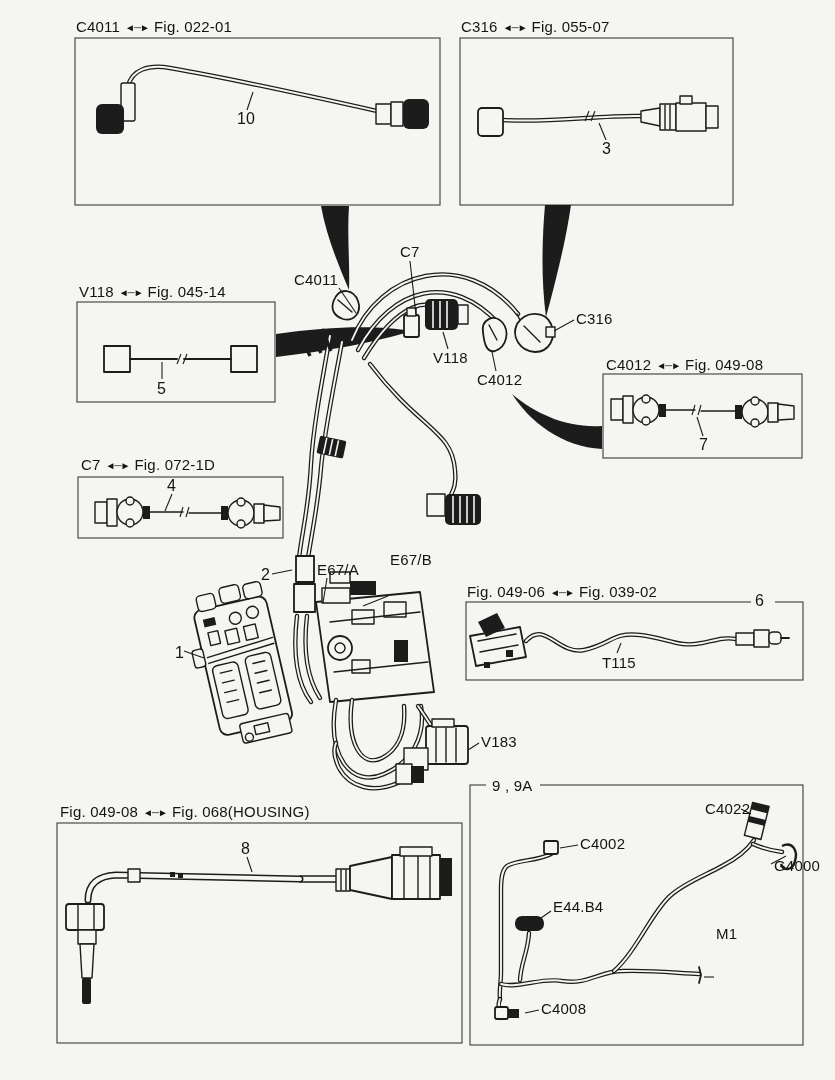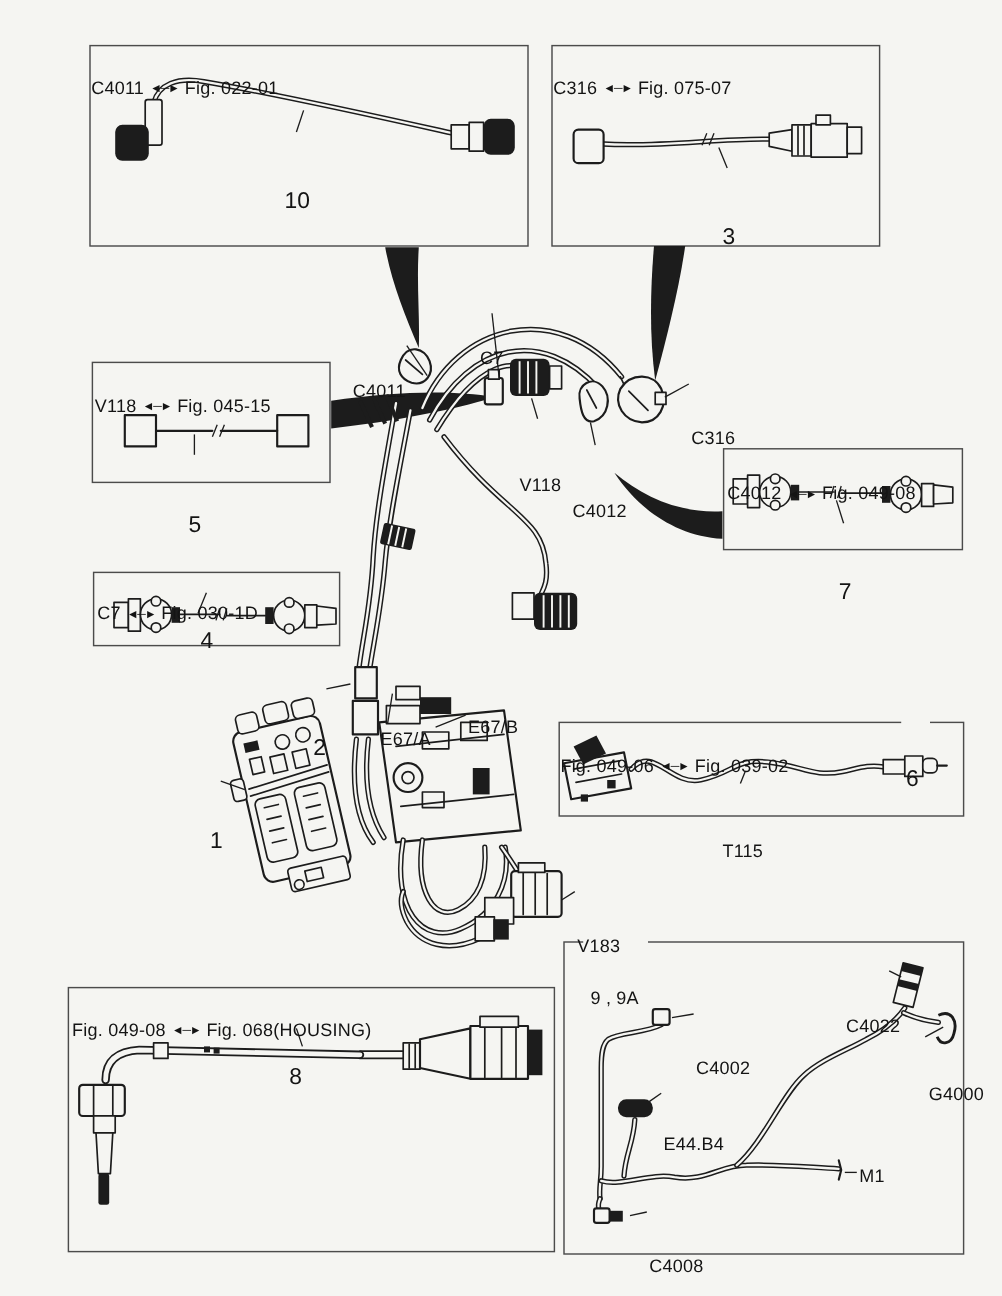--- a/index.html
+++ b/index.html
@@ -1,22 +1,22 @@
 <!DOCTYPE html>
 <html><head>
 <meta charset="utf-8">
 <style>
   html,body{margin:0;padding:0;background:#e9e9e7;}
   #canvas{position:relative;width:835px;height:1080px;background:#f5f5f2;
           font-family:"Liberation Sans",sans-serif;color:#141414;overflow:hidden;}
   #art{position:absolute;left:0;top:0;}
-  .lbl{position:absolute;font-size:15px;line-height:1.05;white-space:nowrap;letter-spacing:.2px;margin-top:47px;}
+  .lbl{position:absolute;font-size:15px;line-height:1.05;white-space:nowrap;letter-spacing:.2px;}
   .hdr{display:flex;align-items:center;gap:5px;}
   .arr{font-size:10px;letter-spacing:-1px;position:relative;top:1px;}
-  .num{font-size:19px;}
+  .num{font-size:16px;}
   svg .ln{stroke:#1c1c1c;fill:none;stroke-width:1.4;stroke-linecap:round;stroke-linejoin:round;}
   svg .ln2{stroke:#1c1c1c;fill:none;stroke-width:1.8;stroke-linecap:round;stroke-linejoin:round;}
   svg .fb{fill:#f5f5f2;}
   svg .ink{fill:#1c1c1c;}
   svg .cblA{stroke:#1c1c1c;stroke-width:4.4;fill:none;stroke-linecap:round;}
   svg .cblB{stroke:#f5f5f2;stroke-width:1.9;fill:none;stroke-linecap:round;}
   svg .tubA{stroke:#1c1c1c;stroke-width:7;fill:none;stroke-linecap:round;}
   svg .tubB{stroke:#f5f5f2;stroke-width:4;fill:none;stroke-linecap:round;}
   svg .box{stroke:#4b4b4b;stroke-width:1.2;fill:none;}
   svg .ldr{stroke:#1c1c1c;stroke-width:1.1;fill:none;}
@@ -355,31 +355,31 @@
 </svg>
 
 <div class="lbl hdr" style="left:76px;top:19px">
   <span>C4011</span>
   <span class="arr">◄─►</span>
   <span>Fig. 022-01</span>
 </div>
 <div class="lbl hdr" style="left:461px;top:19px">
   <span>C316</span>
   <span class="arr">◄─►</span>
-  <span>Fig. 075-07</span>
+  <span>Fig. 055-07</span>
 </div>
 <div class="lbl hdr" style="left:79px;top:284px">
   <span>V118</span>
   <span class="arr">◄─►</span>
-  <span>Fig. 045-15</span>
+  <span>Fig. 045-14</span>
 </div>
 <div class="lbl hdr" style="left:81px;top:457px">
   <span>C7</span>
   <span class="arr">◄─►</span>
-  <span>Fig. 030-1D</span>
+  <span>Fig. 072-1D</span>
 </div>
 <div class="lbl hdr" style="left:606px;top:357px">
   <span>C4012</span>
   <span class="arr">◄─►</span>
   <span>Fig. 049-08</span>
 </div>
 <div class="lbl hdr" style="left:467px;top:584px">
   <span>Fig. 049-06</span>
   <span class="arr">◄─►</span>
   <span>Fig. 039-02</span>

